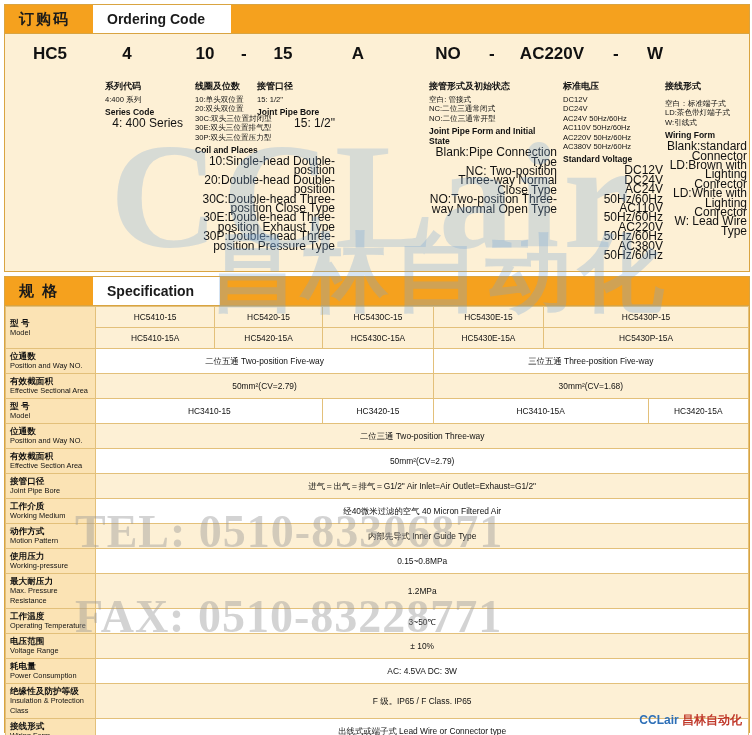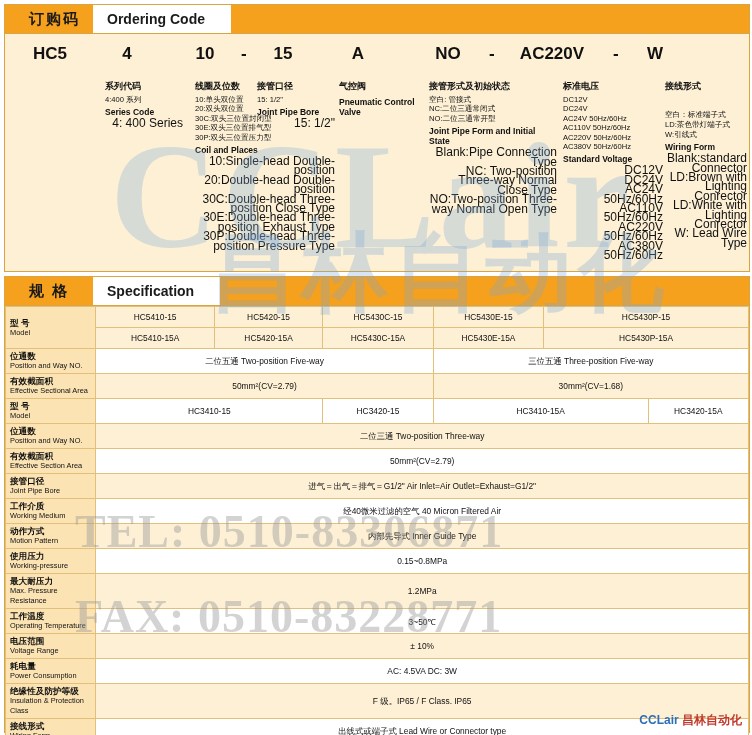--- a/index.html
+++ b/index.html
@@ -47,21 +47,21 @@
     letter-spacing:1px;
   }
 
   
   .panel{position:absolute;left:4px;width:744px;border:1px solid #d9a441;background:#fff;}
   .panel-head{
     height:28px;background:#f5a11e;position:relative;
     border-bottom:1px solid #d9a441;
   }
   .panel-head .cn{
-    position:absolute;left:24px;top:5px;font-size:15px;font-weight:bold;color:#1a1a1a;
+    position:absolute;left:14px;top:5px;font-size:15px;font-weight:bold;color:#1a1a1a;
     letter-spacing:2px;
   }
   .panel-head .en-box{
     position:absolute;left:88px;top:0px;height:28px;background:#ffffff;
     padding:0 26px 0 14px;display:flex;align-items:center;
     border-right:1px solid #f5a11e;
   }
   .panel-head .en{
     font-size:14px;font-weight:bold;color:#1a1a1a;font-family:"Liberation Sans",sans-serif;
   }
@@ -166,24 +166,20 @@
         <div class="ln-en">30P:Double-head Three-position Pressure Type</div>
       </div>
 
       <div class="col" style="left:252px;width:78px;top:46px;">
         <div class="cn-t">接管口径</div>
         <div class="ln" style="margin-top:2px;">15: 1/2"</div>
         <div class="en-t" style="margin-top:3px;line-height:10px;">Joint Pipe Bore</div>
         <div class="ln-en" style="margin-top:2px;">15: 1/2"</div>
       </div>
 
-      <div class="col" style="left:334px;width:78px;">
-        <div class="cn-t">气控阀</div>
-        <div class="en-t" style="margin-top:4px;line-height:10px;">Pneumatic Control Valve</div>
-      </div>
 
       <div class="col" style="left:424px;width:128px;">
         <div class="cn-t">接管形式及初始状态</div>
         <div class="ln" style="margin-top:2px;">空白: 管接式</div>
         <div class="ln">NC:二位三通常闭式</div>
         <div class="ln">NO:二位三通常开型</div>
         <div class="en-t" style="margin-top:3px;line-height:10px;">Joint Pipe Form and Initial State</div>
         <div class="ln-en" style="margin-top:2px;">Blank:Pipe Connection Type</div>
         <div class="ln-en">NC: Two-position Three-way Normal Close Type</div>
         <div class="ln-en">NO:Two-position Three-way Normal Open Type</div>
@@ -201,21 +197,21 @@
         <div class="ln-en" style="margin-top:2px;">DC12V</div>
         <div class="ln-en">DC24V</div>
         <div class="ln-en">AC24V  50Hz/60Hz</div>
         <div class="ln-en">AC110V 50Hz/60Hz</div>
         <div class="ln-en">AC220V 50Hz/60Hz</div>
         <div class="ln-en">AC380V 50Hz/60Hz</div>
       </div>
 
       <div class="col" style="left:660px;width:82px;">
         <div class="cn-t">接线形式</div>
-        <div class="ln" style="margin-top:18px;font-family:Liberation Mono, monospace;">空白：标准端子式</div>
+        <div class="ln" style="margin-top:6px;">空白：标准端子式</div>
         <div class="ln">LD:茶色带灯端子式</div>
         <div class="ln">W:引线式</div>
         <div class="en-t" style="margin-top:3px;line-height:10px;">Wiring Form</div>
         <div class="ln-en" style="margin-top:2px;">Blank:standard Connector</div>
         <div class="ln-en">LD:Brown with Lighting Conrector</div>
         <div class="ln-en">LD:White with Lighting Conrector</div>
         <div class="ln-en">W: Lead Wire Type</div>
       </div>
 
     </div>

